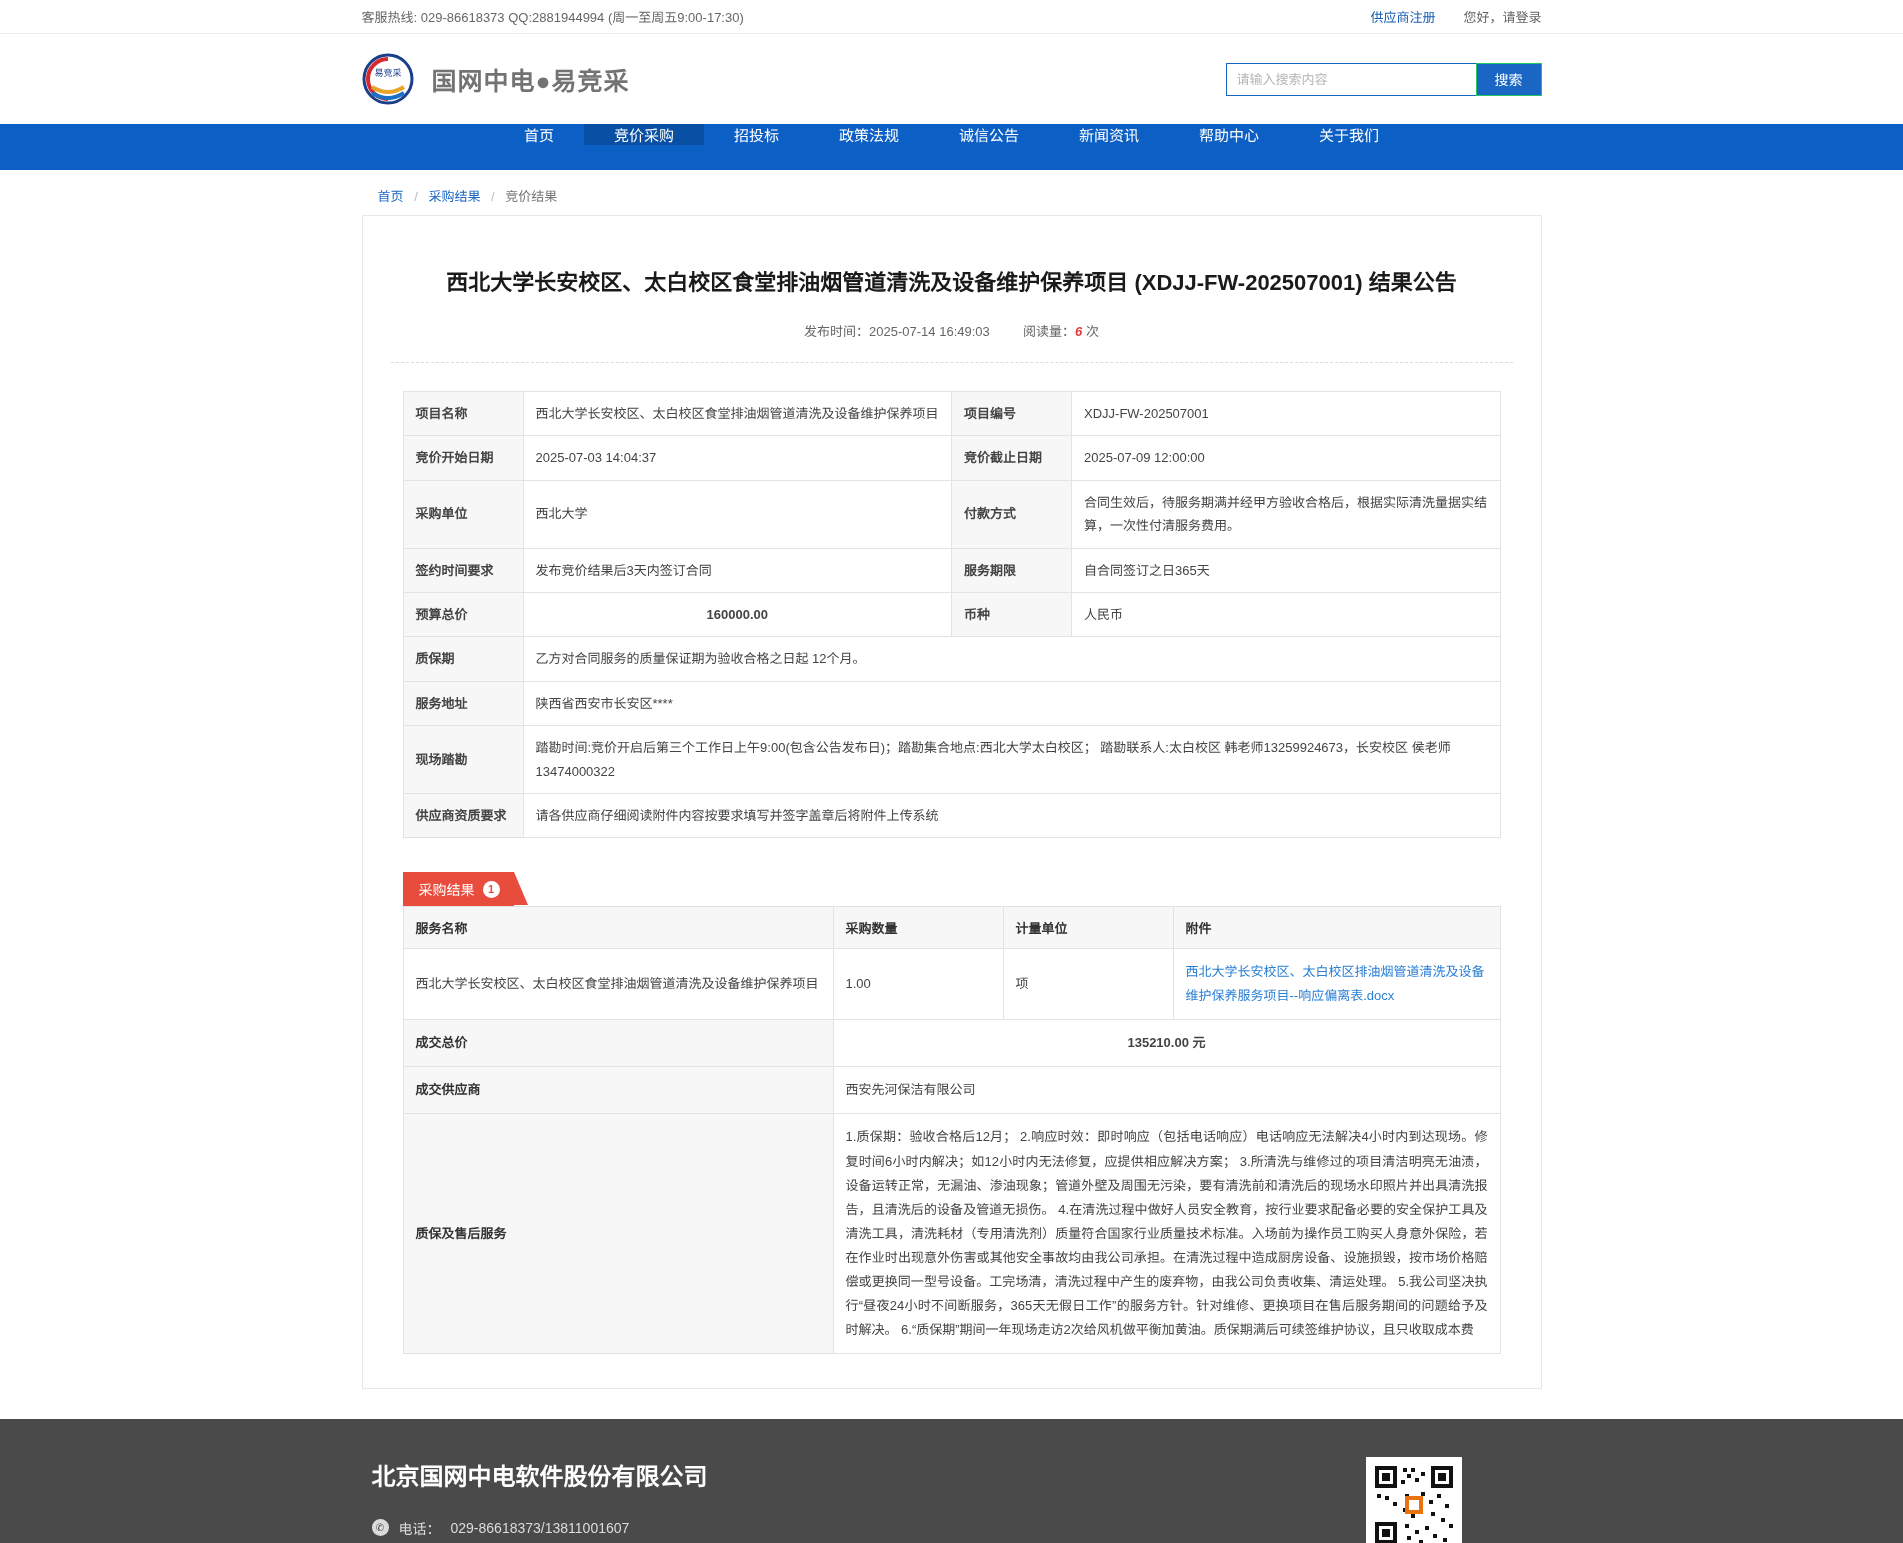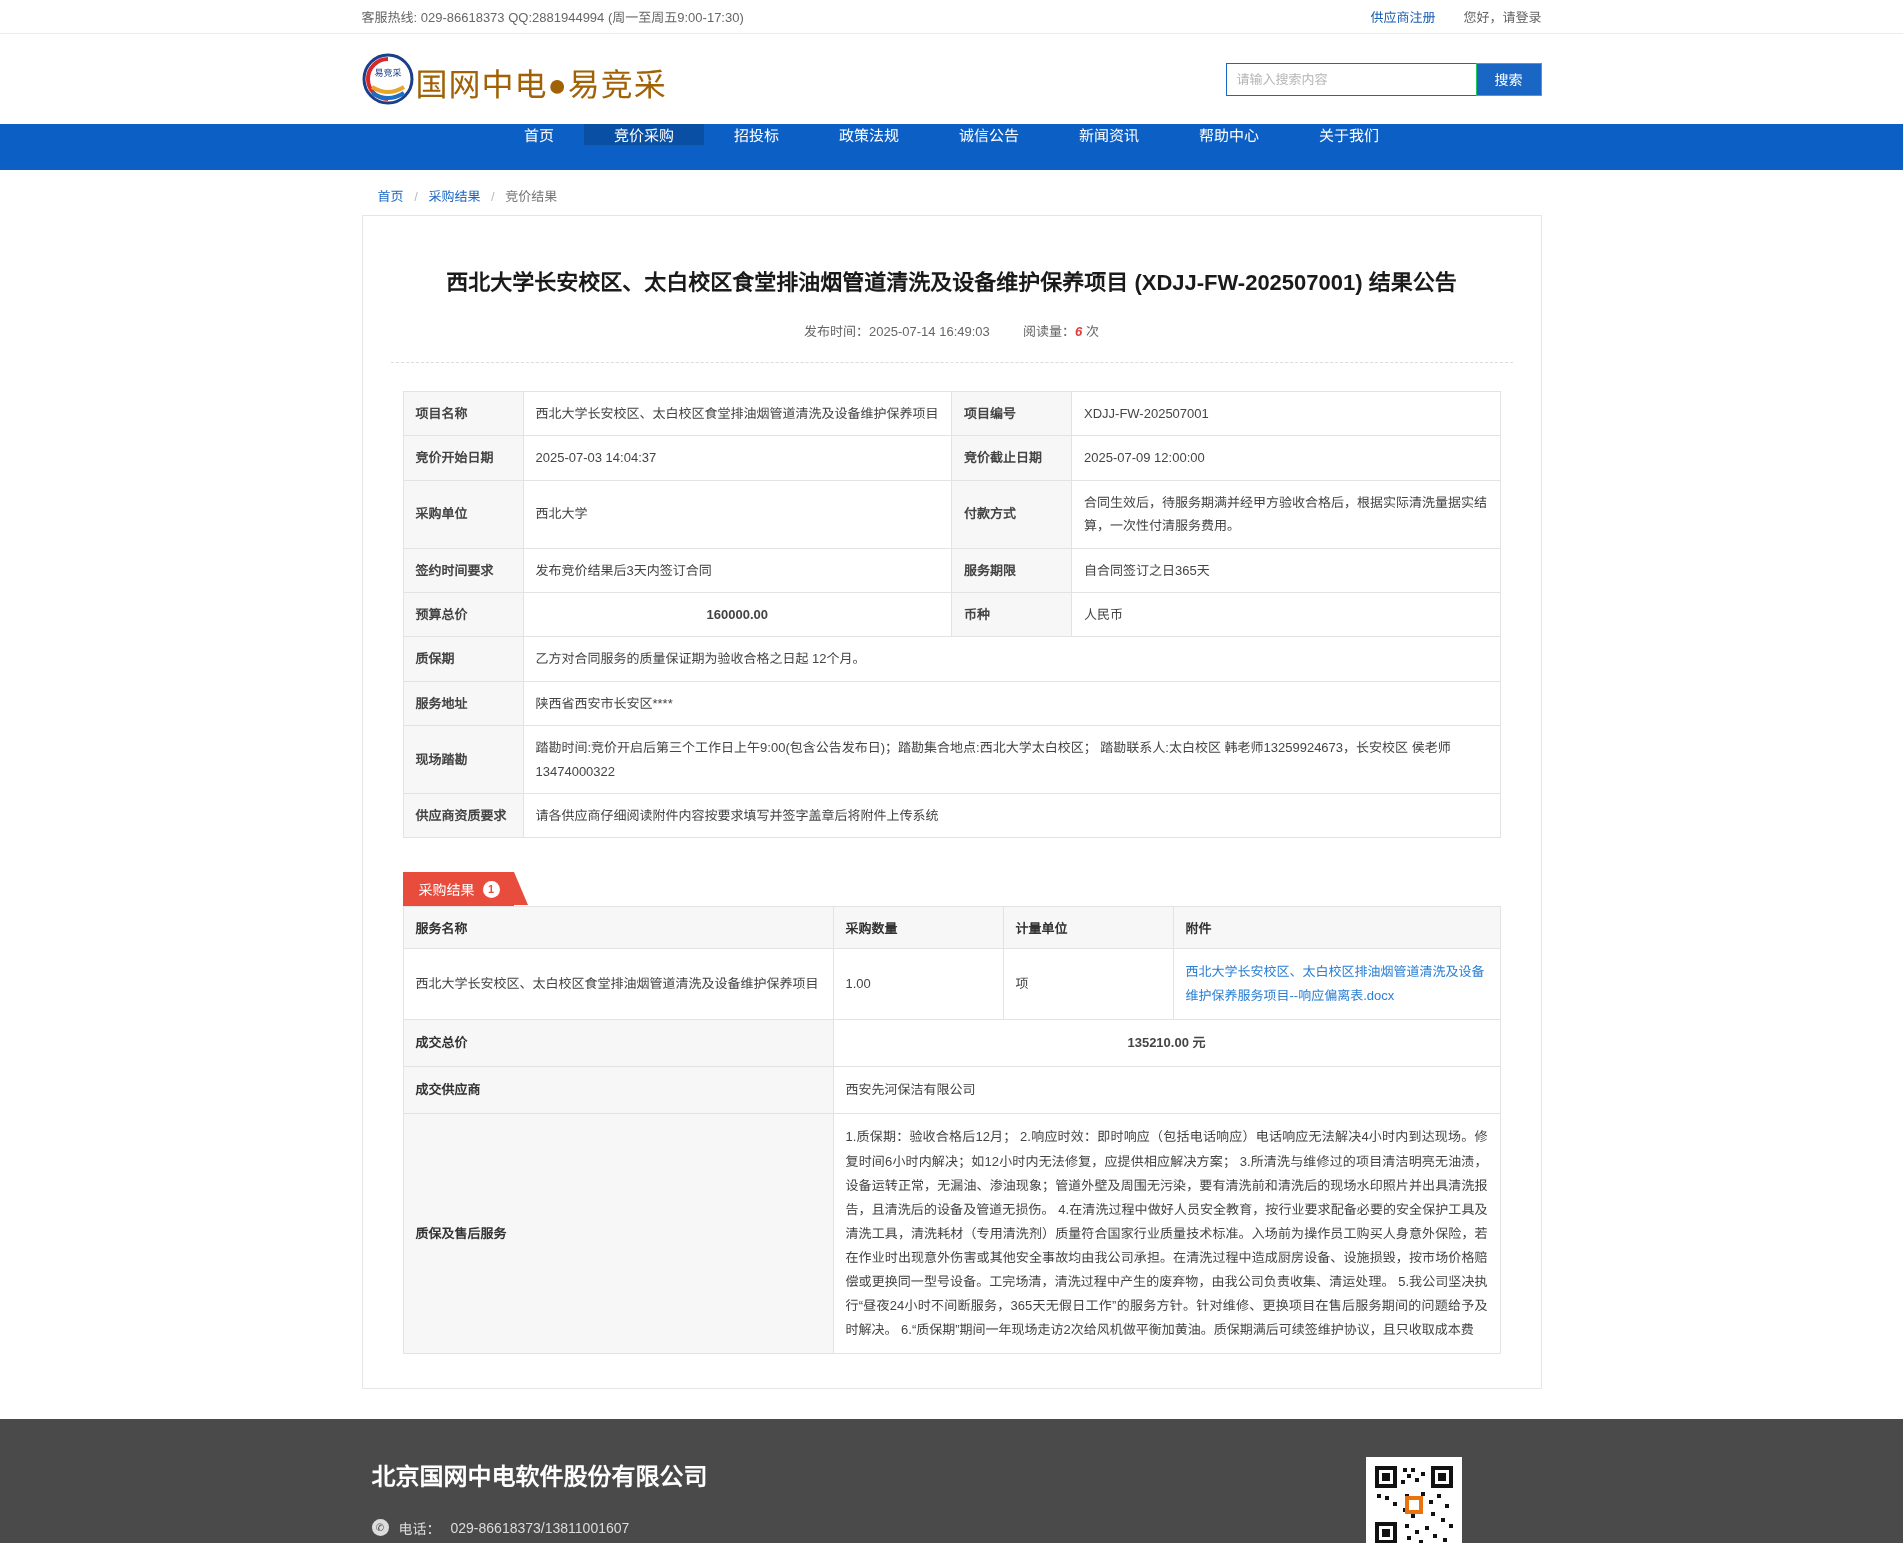--- a/index.html
+++ b/index.html
@@ -41,29 +41,29 @@
     display: flex;
     align-items: center;
   }
   .header-inner {
     width: 1180px;
     margin: 0 auto;
     display: flex;
     align-items: center;
     justify-content: space-between;
   }
-  .brand { display: flex; align-items: flex-end; gap: 2px; }
+  .brand { display: flex; align-items: center; gap: 18px; }
   .logo-mark {
     width: 52px; height: 52px;
     position: relative;
   }
   .brand-title {
-    font-size: 32px;
-    font-weight: normal;
-    color: #a16207;
+    font-size: 25px;
+    font-weight: bold;
+    color: #737373;
     letter-spacing: 1px;
   }
   .search-wrap { display: flex; align-items: center; padding-left: 20px; }
   .search-input {
     width: 250px; height: 33px;
     border: 1px solid #1a66c4;
     border-right: none;
     padding: 0 10px;
     font-size: 13px;
     outline: none;

